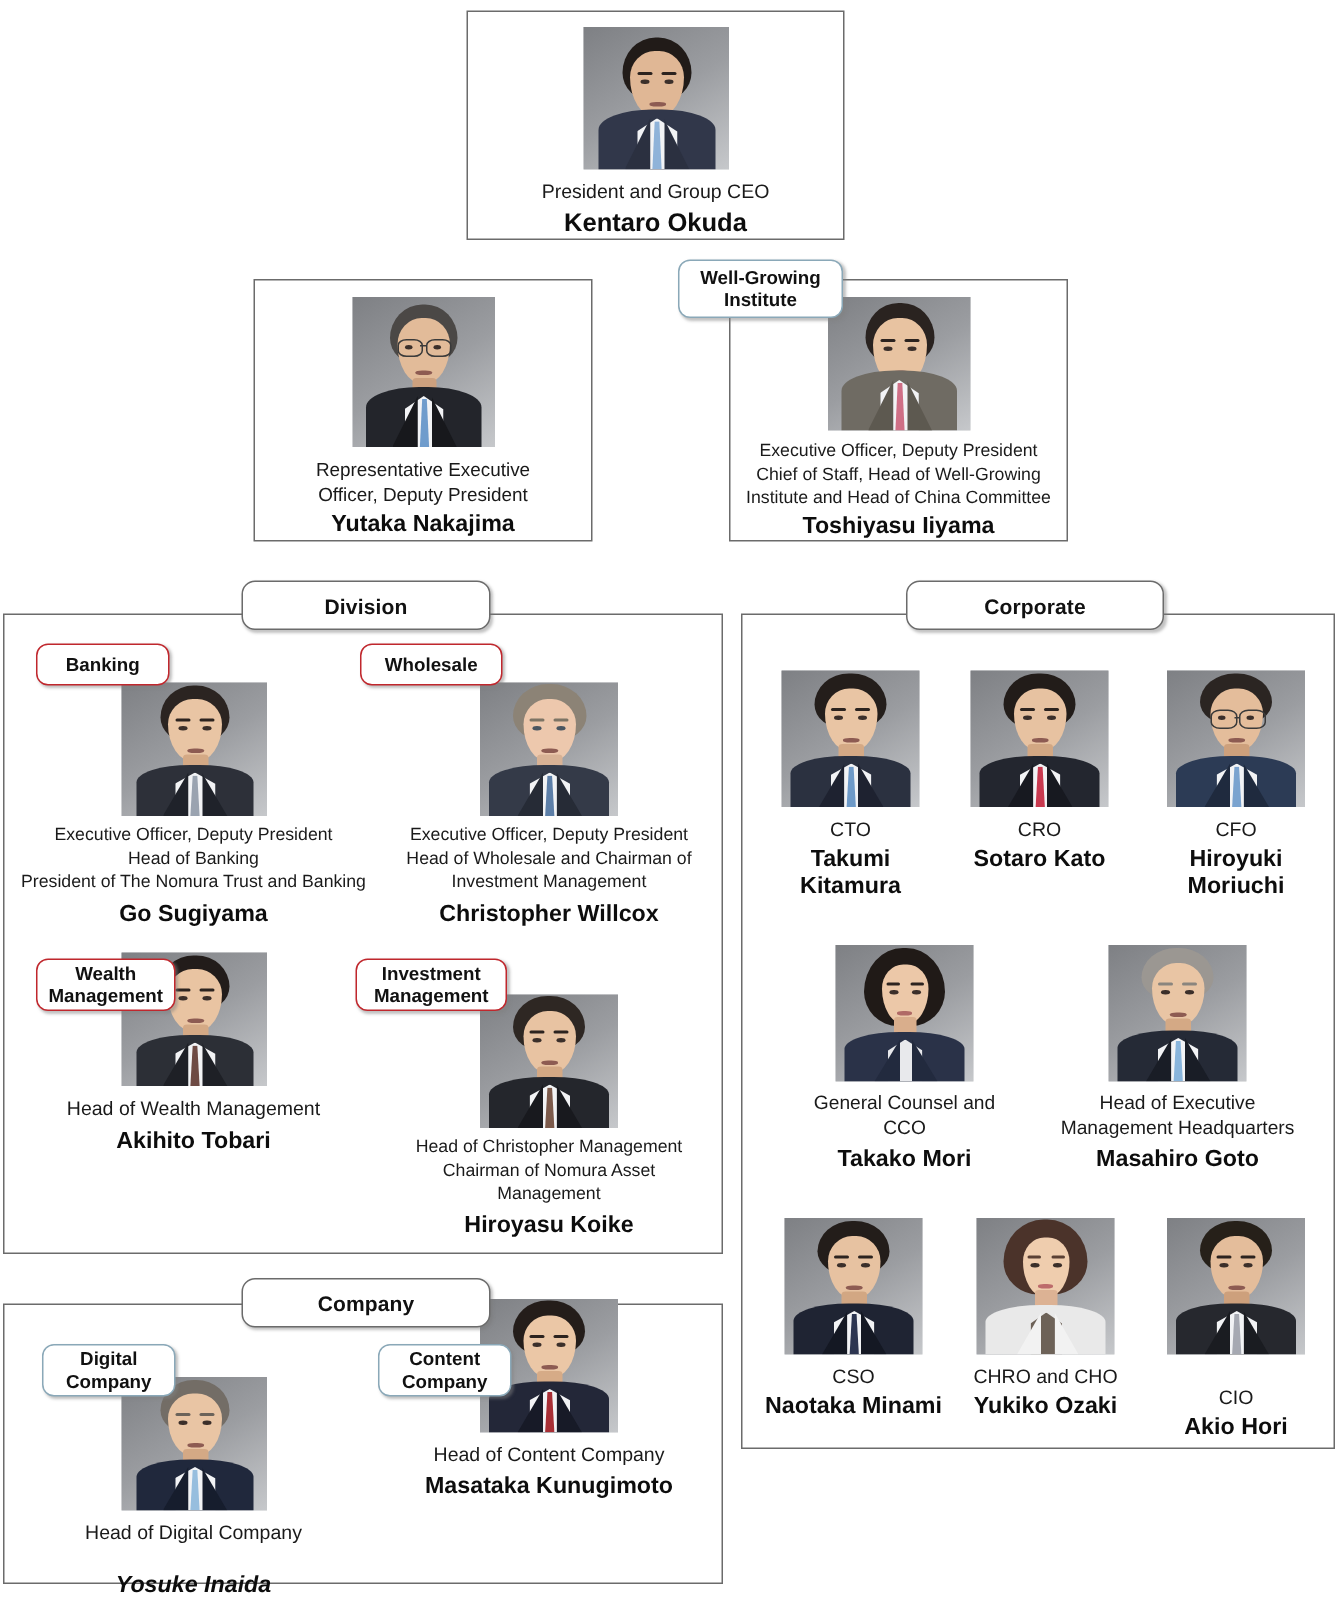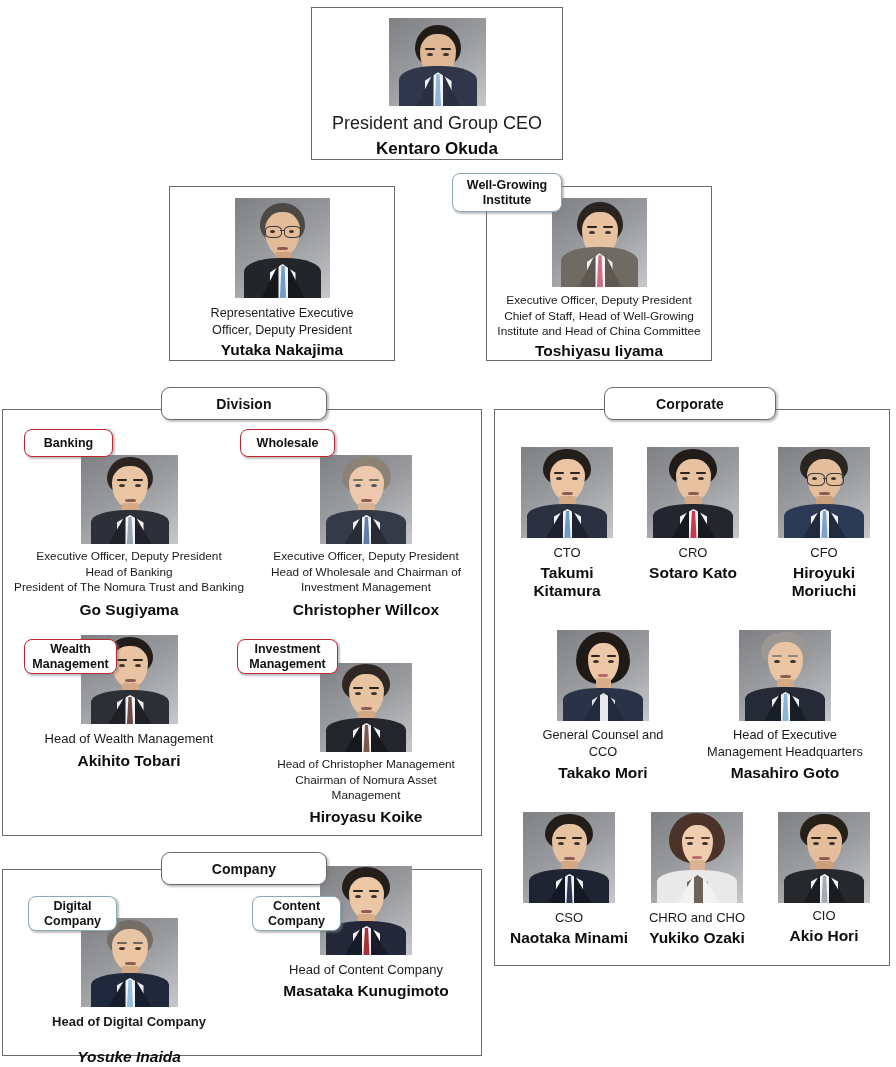--- a/index.html
+++ b/index.html
@@ -129,21 +129,21 @@
       <div class="eyeL" style="left:38px; top:35px; width:6px;  height:3.4px;"></div>
       <div class="eyeR" style="left:54px; top:35px; width:6px;  height:3.4px;"></div>
       <div class="mouth" style="left:44px; top:50px; width:11px; height:3px;"></div>
       <div class="neck" style="left:41px; top:55px; width:17px; height:16px; background:#cb9f7d;"></div>
       <div class="suit" style="left:10px; width:78px; height:40px; background:#31374a;"></div>
       <div class="shirt" style="left:36px; width:27px; height:34px;"></div>
       <div class="tie" style="left:44px; width:11px; height:32px; background:#8fb3d9;"></div>
       <div class="lapelL" style="left:28px; width:17px; height:34px;"></div>
       <div class="lapelR" style="left:54px; width:17px; height:34px;"></div>
     </div>
-    <div class="title-lines" style="margin-top:6px; font-size:18px;">President and Group CEO</div>
+    <div class="title-lines" style="margin-top:6px; font-size:13px;">President and Group CEO</div>
     <div class="person-name name-lg" style="margin-top:3px;">Kentaro Okuda</div>
   </div>
 
   <div class="abs card" style="left:169px; top:186px; width:226px; height:175px;">
     <div class="photo" style="width:95px; height:100px; margin-top:11px;">
       <div class="bg-l"></div>
       <div class="hair" style="left:25px; top:5px;  width:45px; height:40px; background:#4b4846;"></div>
       <div class="face" style="left:30px; top:14px; width:35px; height:44px; background:#e2bb99;"></div>
       <div class="glass" style="left:30px; top:28px; width:15px; height:10px;"></div>
       <div class="glass" style="left:49px; top:28px; width:15px; height:10px;"></div>
@@ -321,21 +321,21 @@
       <div class="eyeL" style="left:38px; top:29px; width:6px; height:3.2px;"></div>
       <div class="eyeR" style="left:54px; top:29px; width:6px; height:3.2px;"></div>
       <div class="mouth" style="left:44px; top:44px; width:11px; height:3px;"></div>
       <div class="neck" style="left:41px; top:48px; width:17px; height:14px; background:#d4a985;"></div>
       <div class="suit" style="left:10px; width:78px; height:34px; background:#20283c;"></div>
       <div class="shirt" style="left:36px; width:27px; height:29px;"></div>
       <div class="tie" style="left:44px; width:11px; height:27px; background:#97bede;"></div>
       <div class="lapelL" style="left:28px; width:17px; height:29px; background:#161d2d;"></div>
       <div class="lapelR" style="left:54px; width:17px; height:29px; background:#161d2d;"></div>
     </div>
-    <div class="title-lines" style="margin-top:6px; font-size:13px;font-weight:bold;">Head of Digital Company</div>
+    <div class="title-lines" style="margin-top:6px; font-size:13px;">Head of Digital Company</div>
     <div class="person-name name-md" style="margin-top:18px;font-style:italic;">Yosuke Inaida</div>
   </div>
 
   <div class="abs badge blue" style="left:28px; top:896px; width:89px; height:35px;">
     <span style="white-space:pre-line;">Digital
 Company</span>
   </div>
 
   <div class="abs" style="left:255px; top:866px; width:222px; height:128px;">
     <div class="photo" style="width:92px; height:89px; margin:0 auto;">
@@ -527,17 +527,17 @@
       <div class="eyeL" style="left:35px; top:30px; width:6px; height:3.2px;"></div>
       <div class="eyeR" style="left:51px; top:30px; width:6px; height:3.2px;"></div>
       <div class="mouth" style="left:41px; top:45px; width:11px; height:3px;"></div>
       <div class="neck" style="left:38px; top:49px; width:17px; height:14px; background:#cda07c;"></div>
       <div class="suit" style="left:6px; width:80px; height:34px; background:#26282e;"></div>
       <div class="shirt" style="left:33px; width:27px; height:29px;"></div>
       <div class="tie" style="left:41px; width:11px; height:27px; background:#a6a9b2;"></div>
       <div class="lapelL" style="left:25px; width:17px; height:29px; background:#1a1c21;"></div>
       <div class="lapelR" style="left:51px; width:17px; height:29px; background:#1a1c21;"></div>
     </div>
-    <div class="title-lines" style="margin-top:4px; font-size:13px;">CIO</div>
+    <div class="title-lines" style="margin-top:20px; font-size:13px;">CIO</div>
     <div class="person-name name-md" style="margin-top:3px;">Akio Hori</div>
   </div>
 
 </div>
 
 </body></html>

